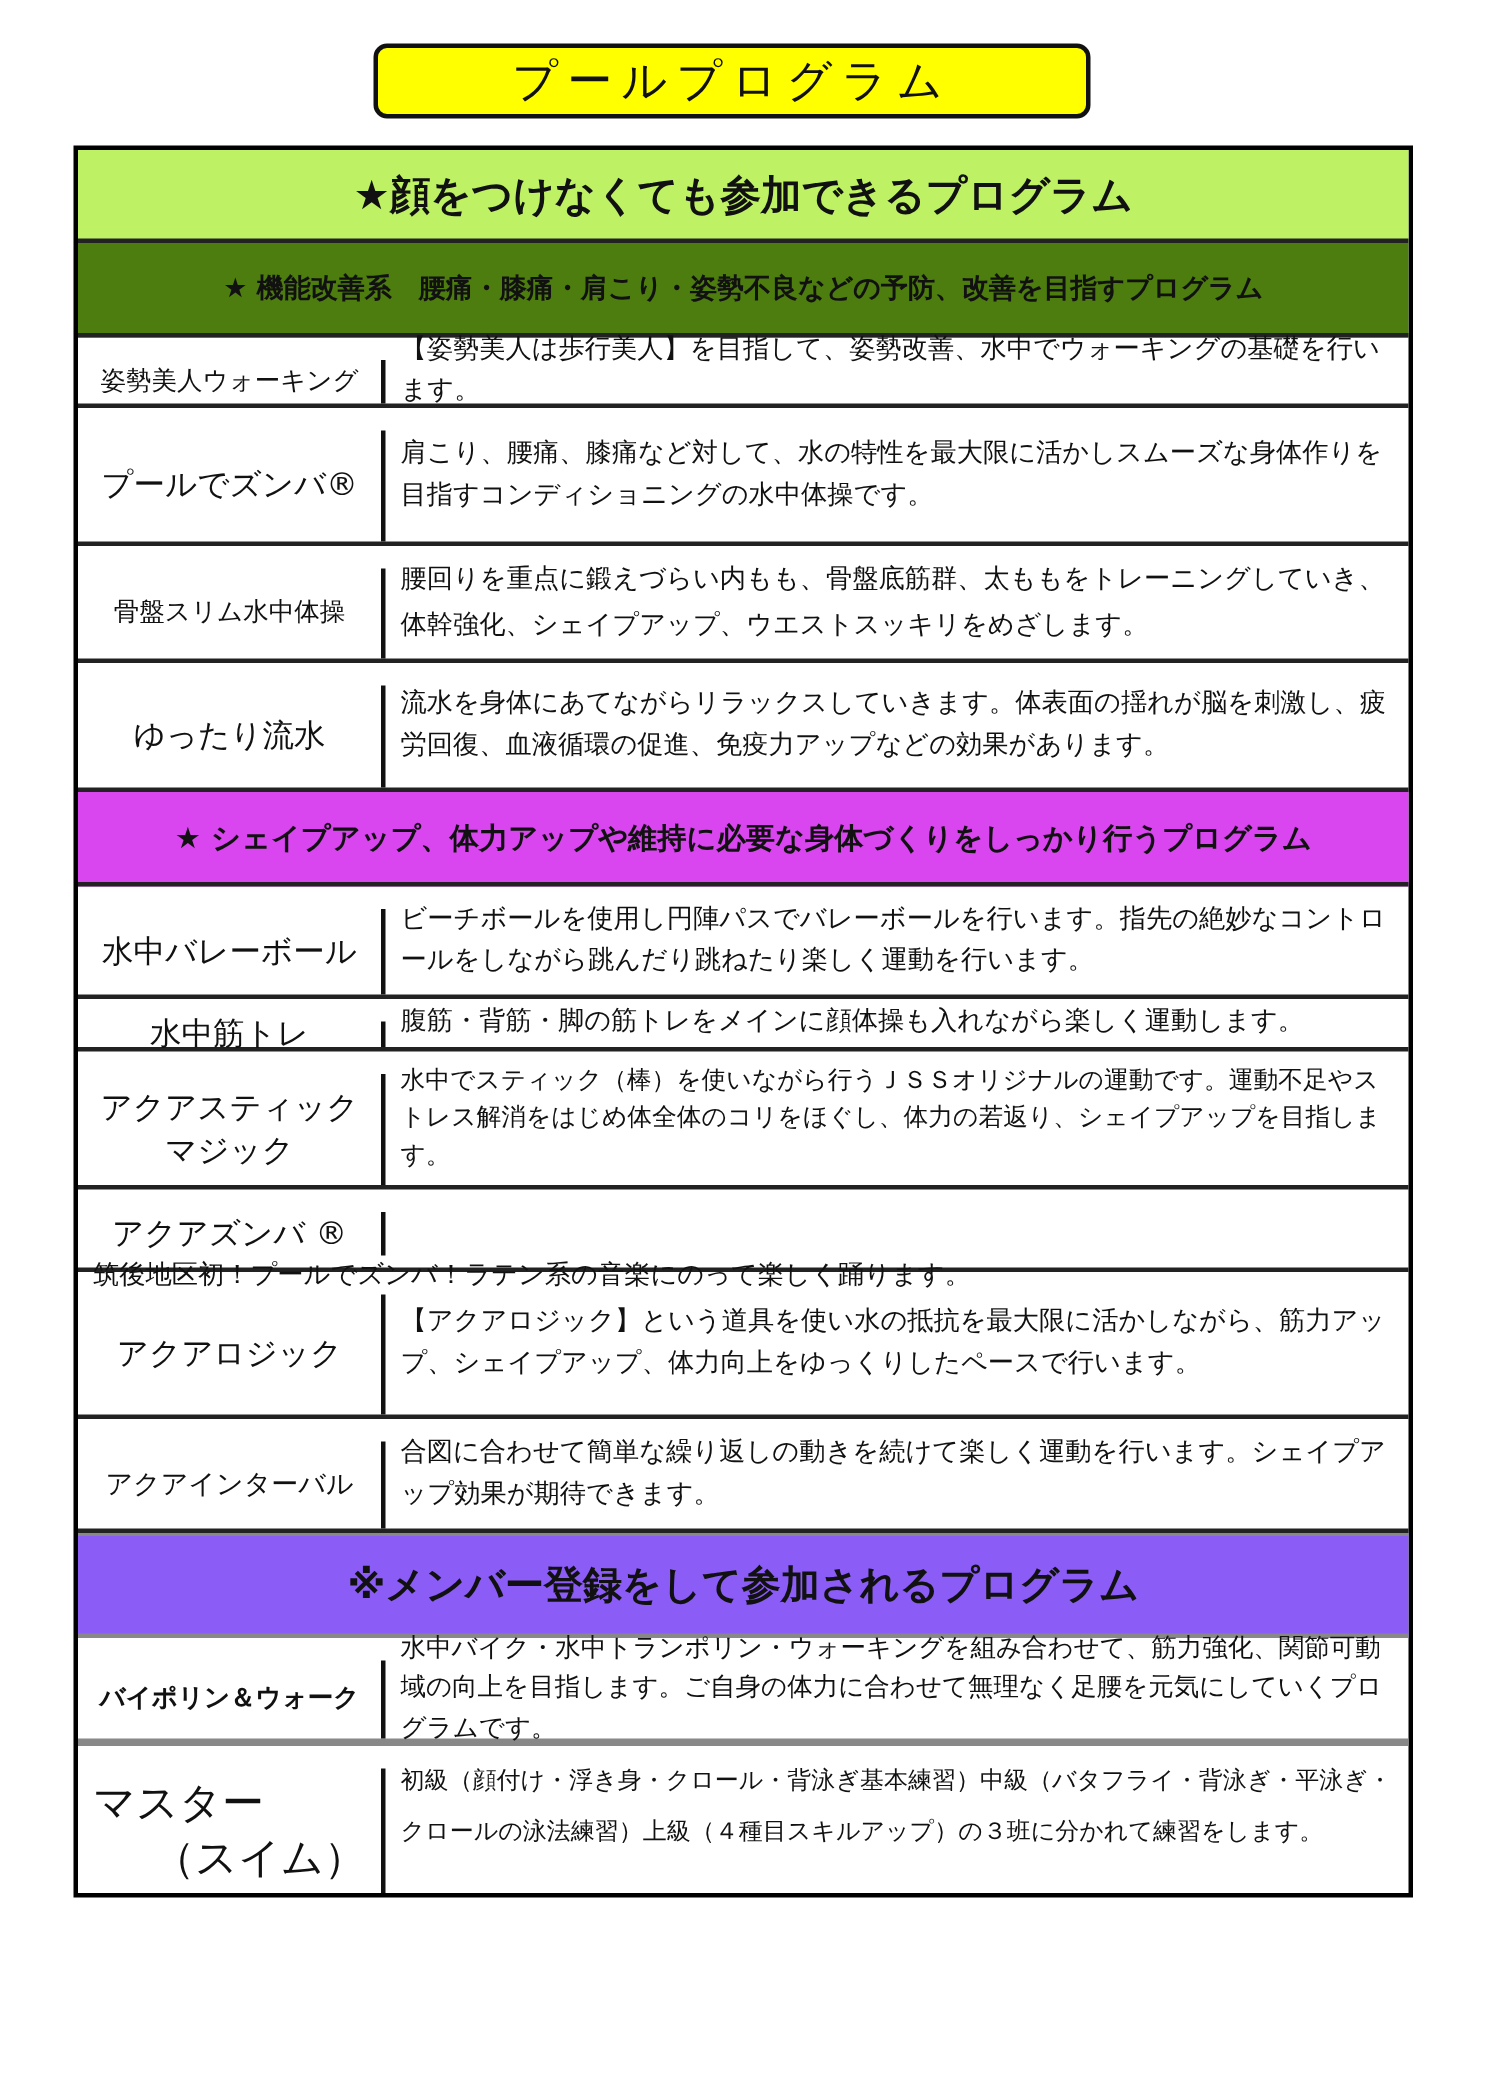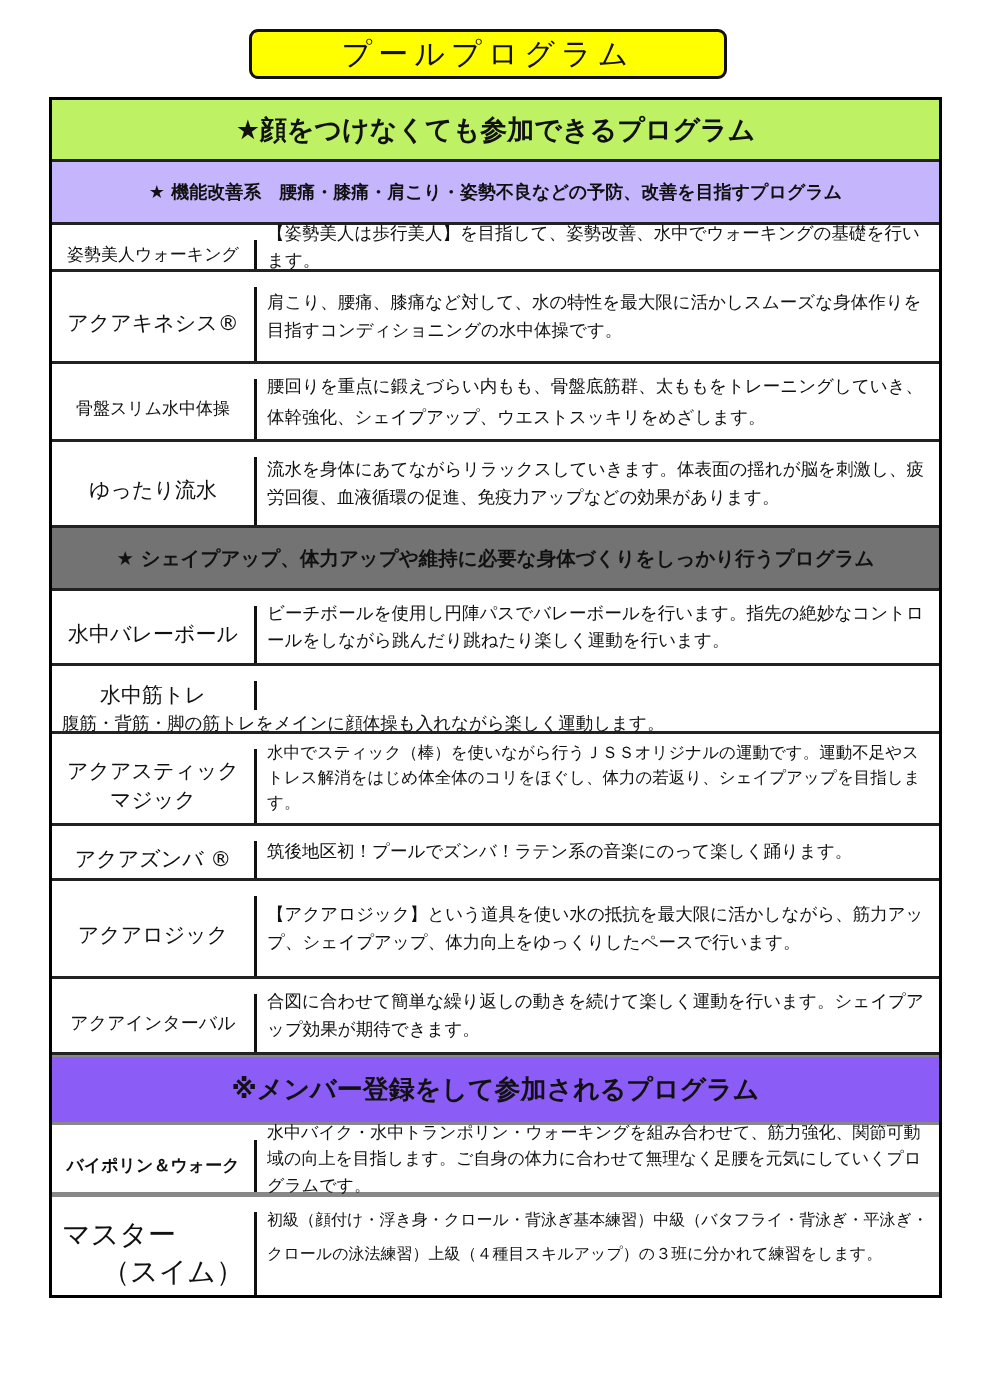--- a/index.html
+++ b/index.html
@@ -35,55 +35,55 @@
 </style>
 </head>
 <body>
 
 <div class="title-box">プールプログラム</div>
 
 <div class="tbl">
 
   <div class="band big" style="height:62px;background:#bef264;">★顔をつけなくても参加できるプログラム</div>
 
-  <div class="band mid" style="height:63px;background:#c4b5fd;">★ 機能改善系　腰痛・膝痛・肩こり・姿勢不良などの予防、改善を目指すプログラム</div>
+  <div class="band mid" style="height:63px;background:#4d7c0f;">★ 機能改善系　腰痛・膝痛・肩こり・姿勢不良などの予防、改善を目指すプログラム</div>
 
   <div class="row" style="height:47px;">
     <div class="name" style="font-size:17px;">姿勢美人ウォーキング</div>
     <div class="desc">【姿勢美人は歩行美人】を目指して、姿勢改善、水中でウォーキングの基礎を行います。</div>
   </div>
   <div class="row" style="height:92px;">
-    <div class="name">アクアキネシス®</div>
+    <div class="name">プールでズンバ®</div>
     <div class="desc">肩こり、腰痛、膝痛など対して、水の特性を最大限に活かしスムーズな身体作りを目指すコンディショニングの水中体操です。</div>
   </div>
   <div class="row" style="height:78px;">
     <div class="name" style="font-size:17px;">骨盤スリム水中体操</div>
     <div class="desc" style="line-height:1.75;">腰回りを重点に鍛えづらい内もも、骨盤底筋群、太ももをトレーニングしていき、体幹強化、シェイプアップ、ウエストスッキリをめざします。</div>
   </div>
   <div class="row" style="height:86px;">
     <div class="name">ゆったり流水</div>
     <div class="desc">流水を身体にあてながらリラックスしていきます。体表面の揺れが脳を刺激し、疲労回復、血液循環の促進、免疫力アップなどの効果があります。</div>
   </div>
 
-  <div class="band mid" style="height:63px;background:#737373;font-size:19.5px;">★ シェイプアップ、体力アップや維持に必要な身体づくりをしっかり行うプログラム</div>
+  <div class="band mid" style="height:63px;background:#d946ef;font-size:19.5px;">★ シェイプアップ、体力アップや維持に必要な身体づくりをしっかり行うプログラム</div>
 
   <div class="row" style="height:75px;">
     <div class="name">水中バレーボール</div>
     <div class="desc">ビーチボールを使用し円陣パスでバレーボールを行います。指先の絶妙なコントロールをしながら跳んだり跳ねたり楽しく運動を行います。</div>
   </div>
-  <div class="row" style="height:68px;flex-direction:column;">
+  <div class="row" style="height:35px;">
     <div class="name">水中筋トレ</div>
     <div class="desc">腹筋・背筋・脚の筋トレをメインに顔体操も入れながら楽しく運動します。</div>
   </div>
   <div class="row" style="height:92px;">
     <div class="name" style="white-space:pre-line;">アクアスティック
 マジック</div>
     <div class="desc" style="font-size:16.5px;line-height:1.5;">水中でスティック（棒）を使いながら行うＪＳＳオリジナルの運動です。運動不足やストレス解消をはじめ体全体のコリをほぐし、体力の若返り、シェイプアップを目指します。</div>
   </div>
-  <div class="row" style="height:55px;">
+  <div class="row" style="height:55px;flex-direction:column;">
     <div class="name">アクアズンバ ®</div>
     <div class="desc">筑後地区初！プールでズンバ！ラテン系の音楽にのって楽しく踊ります。</div>
   </div>
   <div class="row" style="height:98px;">
     <div class="name">アクアロジック</div>
     <div class="desc">【アクアロジック】という道具を使い水の抵抗を最大限に活かしながら、筋力アップ、シェイプアップ、体力向上をゆっくりしたペースで行います。</div>
   </div>
   <div class="row" style="height:76px;">
     <div class="name" style="font-size:18px;">アクアインターバル</div>
     <div class="desc">合図に合わせて簡単な繰り返しの動きを続けて楽しく運動を行います。シェイプアップ効果が期待できます。</div>

